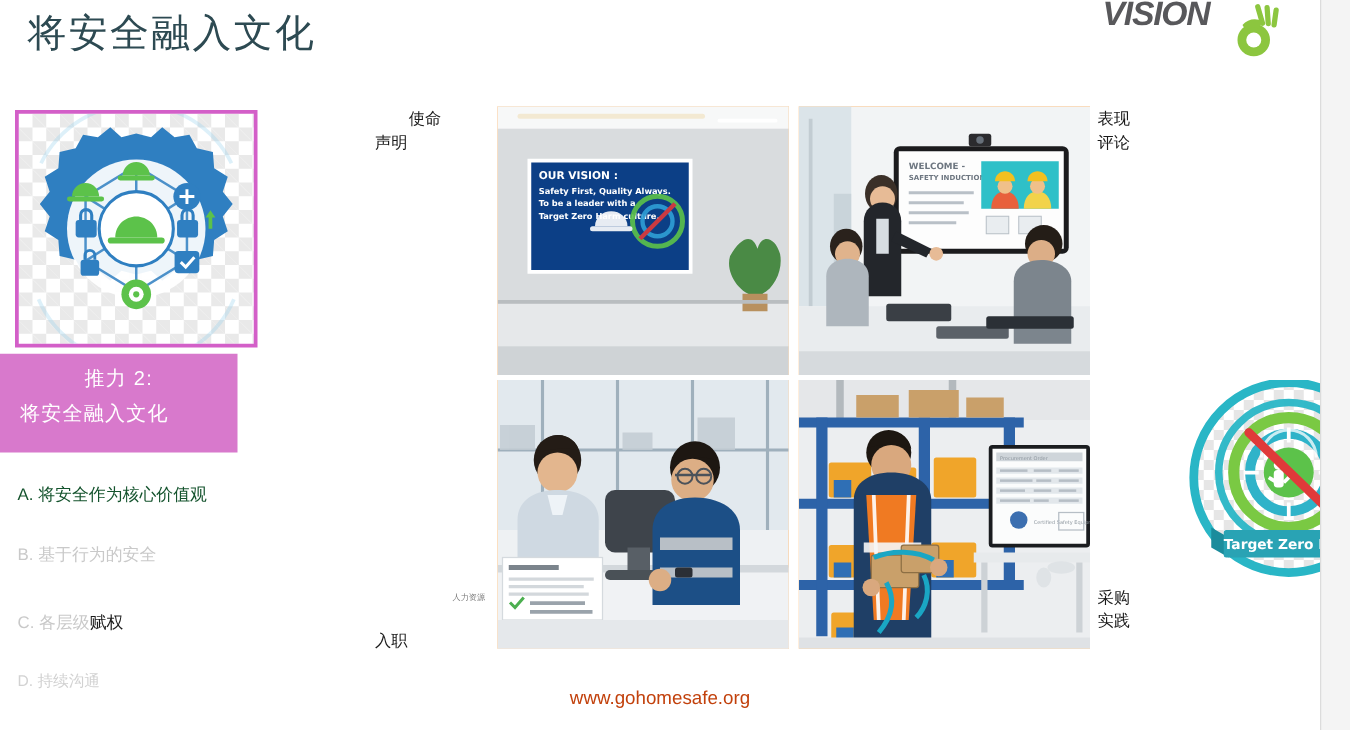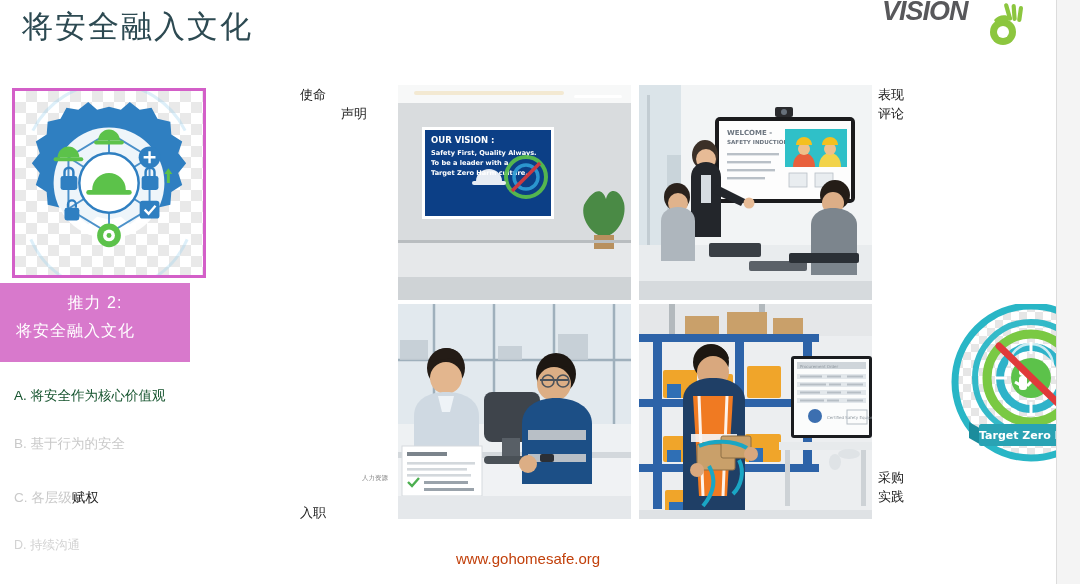--- a/index.html
+++ b/index.html
@@ -61,22 +61,22 @@
   .opt{position:absolute;left:14px;font-size:13.5px;white-space:nowrap;}
   .opt-a{top:387px;color:#14532d;}
   .opt-b{top:435px;color:#c9c9c9;}
   .opt-c{top:489px;color:#c9c9c9;}
   .opt-c .strong{color:#1a1a1a;}
   .opt-d{top:537px;color:#d2d2d2;font-size:12.5px;}
 
   
   .lbl{position:absolute;font-size:13px;color:#1a1a1a;line-height:1.45;}
   .lbl-mission{left:300px;top:86px;width:80px;text-align:right;}
-  .lbl-mission .l1{display:block;text-align:left;}
-  .lbl-mission .l2{display:block;text-align:center;margin-left:28px;}
+  .lbl-mission .l1{display:block;text-align:center;}
+  .lbl-mission .l2{display:block;text-align:left;}
   .lbl-review{left:878px;top:86px;}
   .lbl-procure{left:878px;top:469px;}
   .lbl-onboard{left:300px;top:493px;margin-top:11px;}
   .lbl-hr{position:absolute;left:362px;top:474px;font-size:6.5px;color:#7a7a7a;}
 
   
   .grid{position:absolute;left:398px;top:85px;width:474px;height:434px;}
   .ph{position:absolute;width:233px;height:215px;overflow:hidden;background:#fdba74;}
   .ph-tl{left:0;top:0;}
   .ph-tr{left:241px;top:0;}

